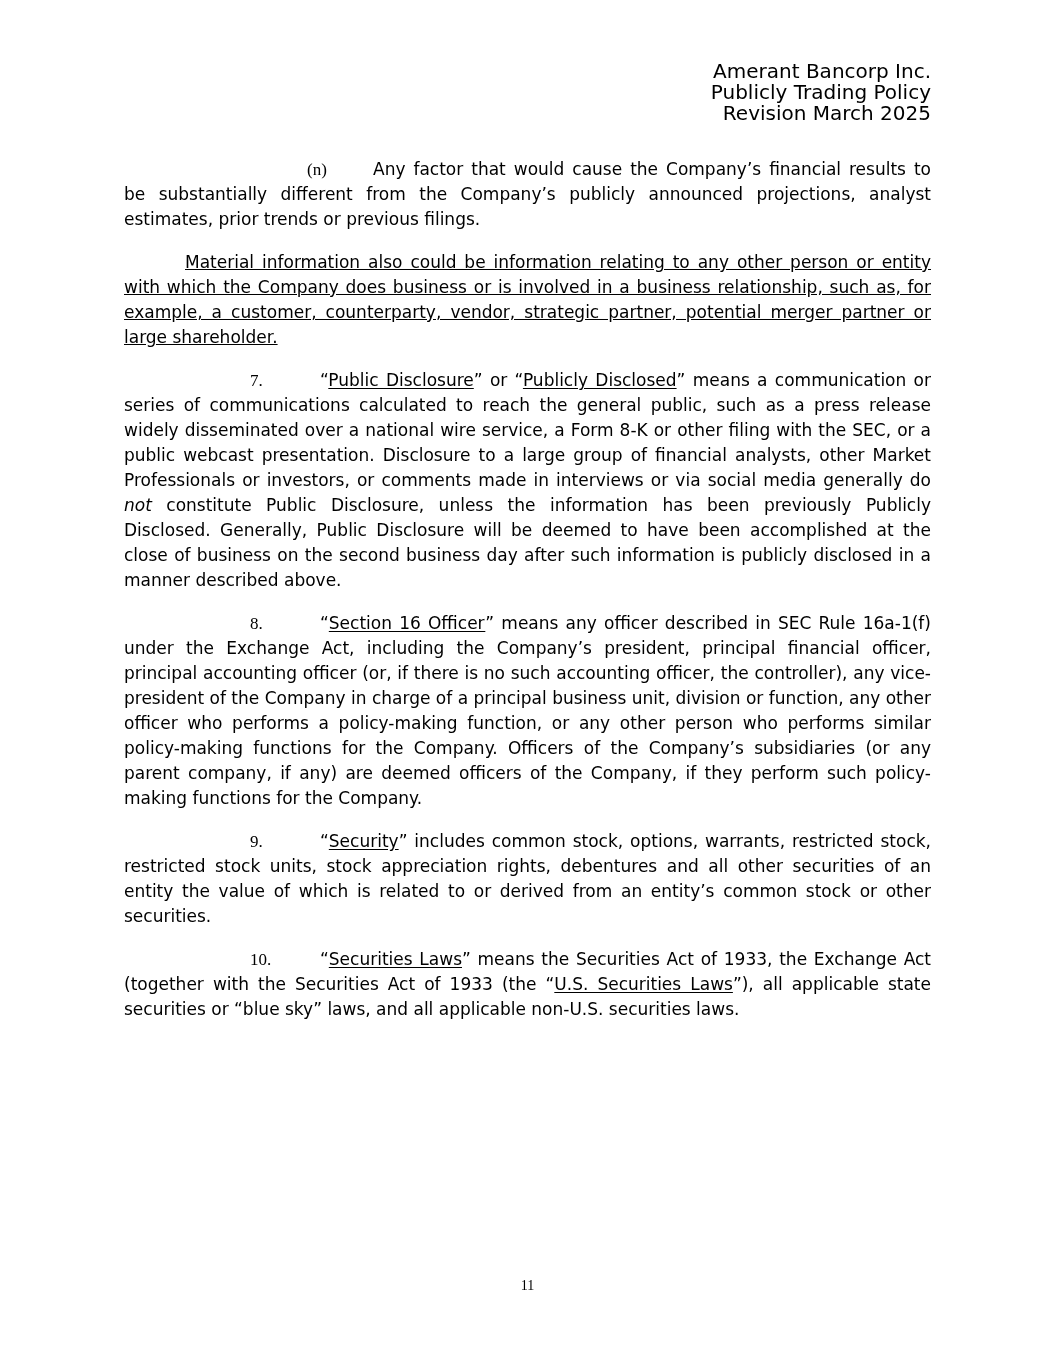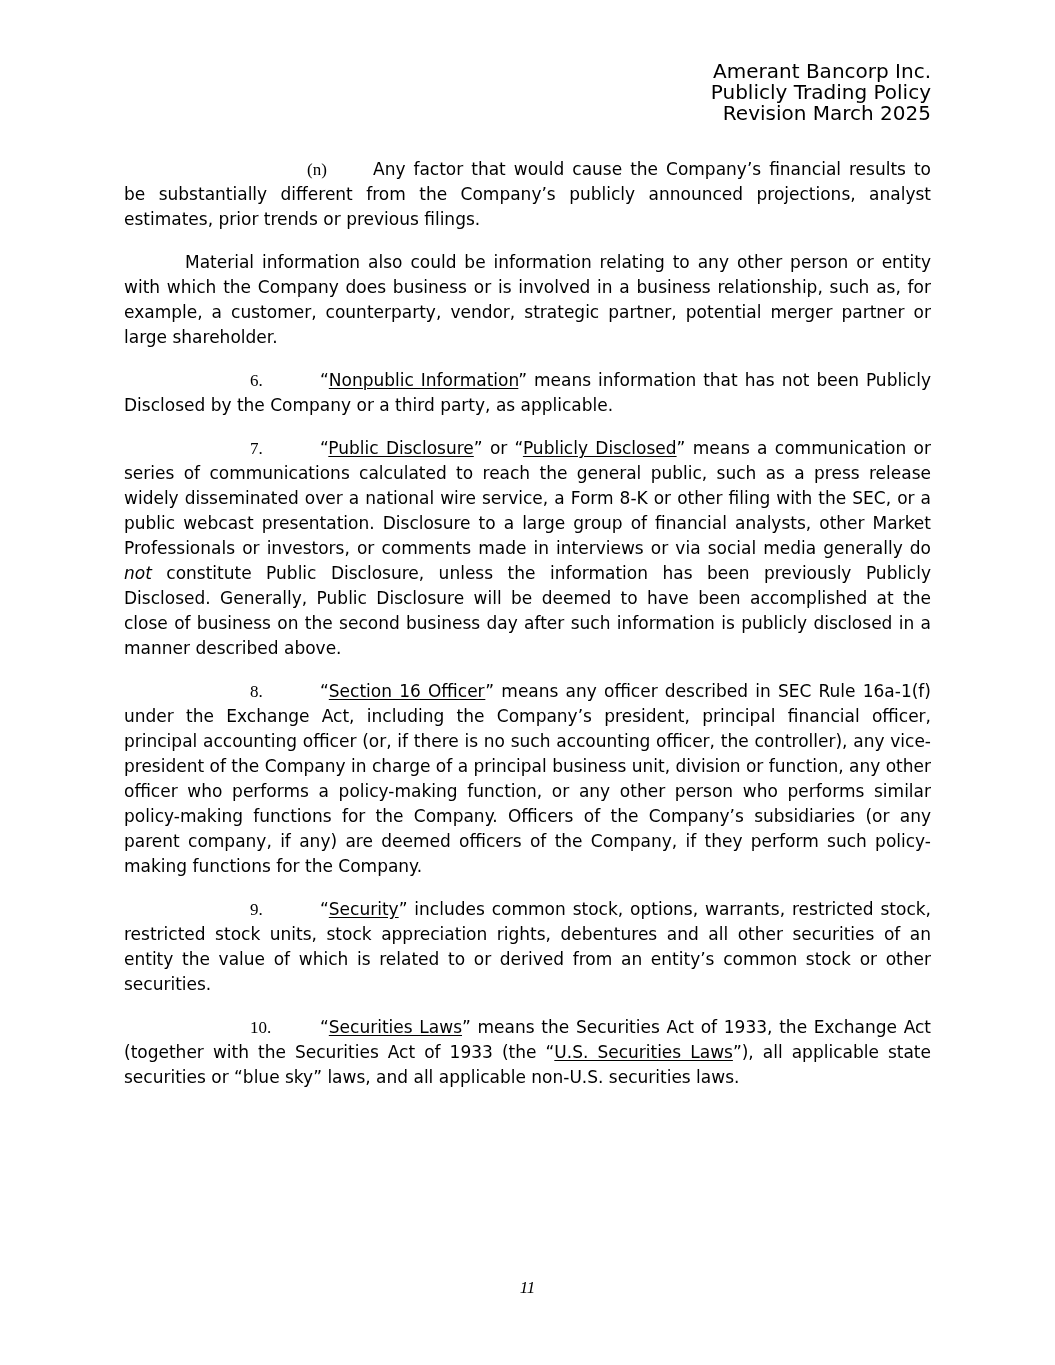--- a/index.html
+++ b/index.html
@@ -52,39 +52,37 @@
     font-weight: normal;
     font-style: italic;
   }
   .page-number {
     position: absolute;
     top: 1278px;
     left: 0;
     width: 100%;
     text-align: center;
     font-family: "Liberation Serif", serif;
-    font-size: 17px;
+    font-size: 14px;
     color: #000000;
-    font-style: italic;
   }
 </style>
 </head>
 <body>
 
 <div class="page">
   <div class="header">
     <div>Amerant Bancorp Inc.</div>
     <div>Publicly Trading Policy</div>
     <div>Revision March 2025</div>
   </div>
 
   <div class="content">
       <p class="para" style="text-indent: 183px;"><span class="marker" style="width: 66px;">(n)</span><span>Any factor that would cause the Company’s financial results to be substantially different from the Company’s publicly announced projections, analyst estimates, prior trends or previous filings.</span></p>
-      <p class="para" style="text-indent: 61px;"><span>Material information also could be information relating to any other person or entity with which the Company does business or is involved in a business relationship, such as, for example, a customer, counterparty, vendor, strategic partner, potential merger partner or large shareholder.</span></p>
-      <p class="para" style="text-indent: 126px;"><span class="marker" style="width: 70px;">6.</span><span>“</span><span class="u">Nonpublic Information</span><span>” means information that has not been Publicly Disclosed by the Company or a third party, as applicable.</span></p>
+      <p class="para" style="text-indent: 61px; text-decoration: underline;"><span>Material information also could be information relating to any other person or entity with which the Company does business or is involved in a business relationship, such as, for example, a customer, counterparty, vendor, strategic partner, potential merger partner or large shareholder.</span></p>
       <p class="para" style="text-indent: 126px;"><span class="marker" style="width: 70px;">7.</span><span>“</span><span class="u">Public Disclosure</span><span>” or “</span><span class="u">Publicly Disclosed</span><span>” means a communication or series of communications calculated to reach the general public, such as a press release widely disseminated over a national wire service, a Form 8-K or other filing with the SEC, or a public webcast presentation.  Disclosure to a large group of financial analysts, other Market Professionals or investors, or comments made in interviews or via social media generally do </span><span class="bi">not</span><span> constitute Public Disclosure, unless the information has been previously Publicly Disclosed.  Generally, Public Disclosure will be deemed to have been accomplished at the close of business on the second business day after such information is publicly disclosed in a manner described above.</span></p>
       <p class="para" style="text-indent: 126px;"><span class="marker" style="width: 70px;">8.</span><span>“</span><span class="u">Section 16 Officer</span><span>” means any officer described in SEC Rule 16a-1(f) under the Exchange Act, including the Company’s president, principal financial officer, principal accounting officer (or, if there is no such accounting officer, the controller), any vice-president of the Company in charge of a principal business unit, division or function, any other officer who performs a policy-making function, or any other person who performs similar policy-making functions for the Company.  Officers of the Company’s subsidiaries (or any parent company, if any) are deemed officers of the Company, if they perform such policy-making functions for the Company.</span></p>
       <p class="para" style="text-indent: 126px;"><span class="marker" style="width: 70px;">9.</span><span>“</span><span class="u">Security</span><span>” includes common stock, options, warrants, restricted stock, restricted stock units, stock appreciation rights, debentures and all other securities of an entity the value of which is related to or derived from an entity’s common stock or other securities.</span></p>
       <p class="para" style="text-indent: 126px;"><span class="marker" style="width: 70px;">10.</span><span>“</span><span class="u">Securities Laws</span><span>” means the Securities Act of 1933, the Exchange Act (together with the Securities Act of 1933 (the “</span><span class="u">U.S. Securities Laws</span><span>”), all applicable state securities or “blue sky” laws, and all applicable non-U.S. securities laws.</span></p>
     </div>
 
   <div class="page-number">11</div>
 </div>
 
 </body></html>

